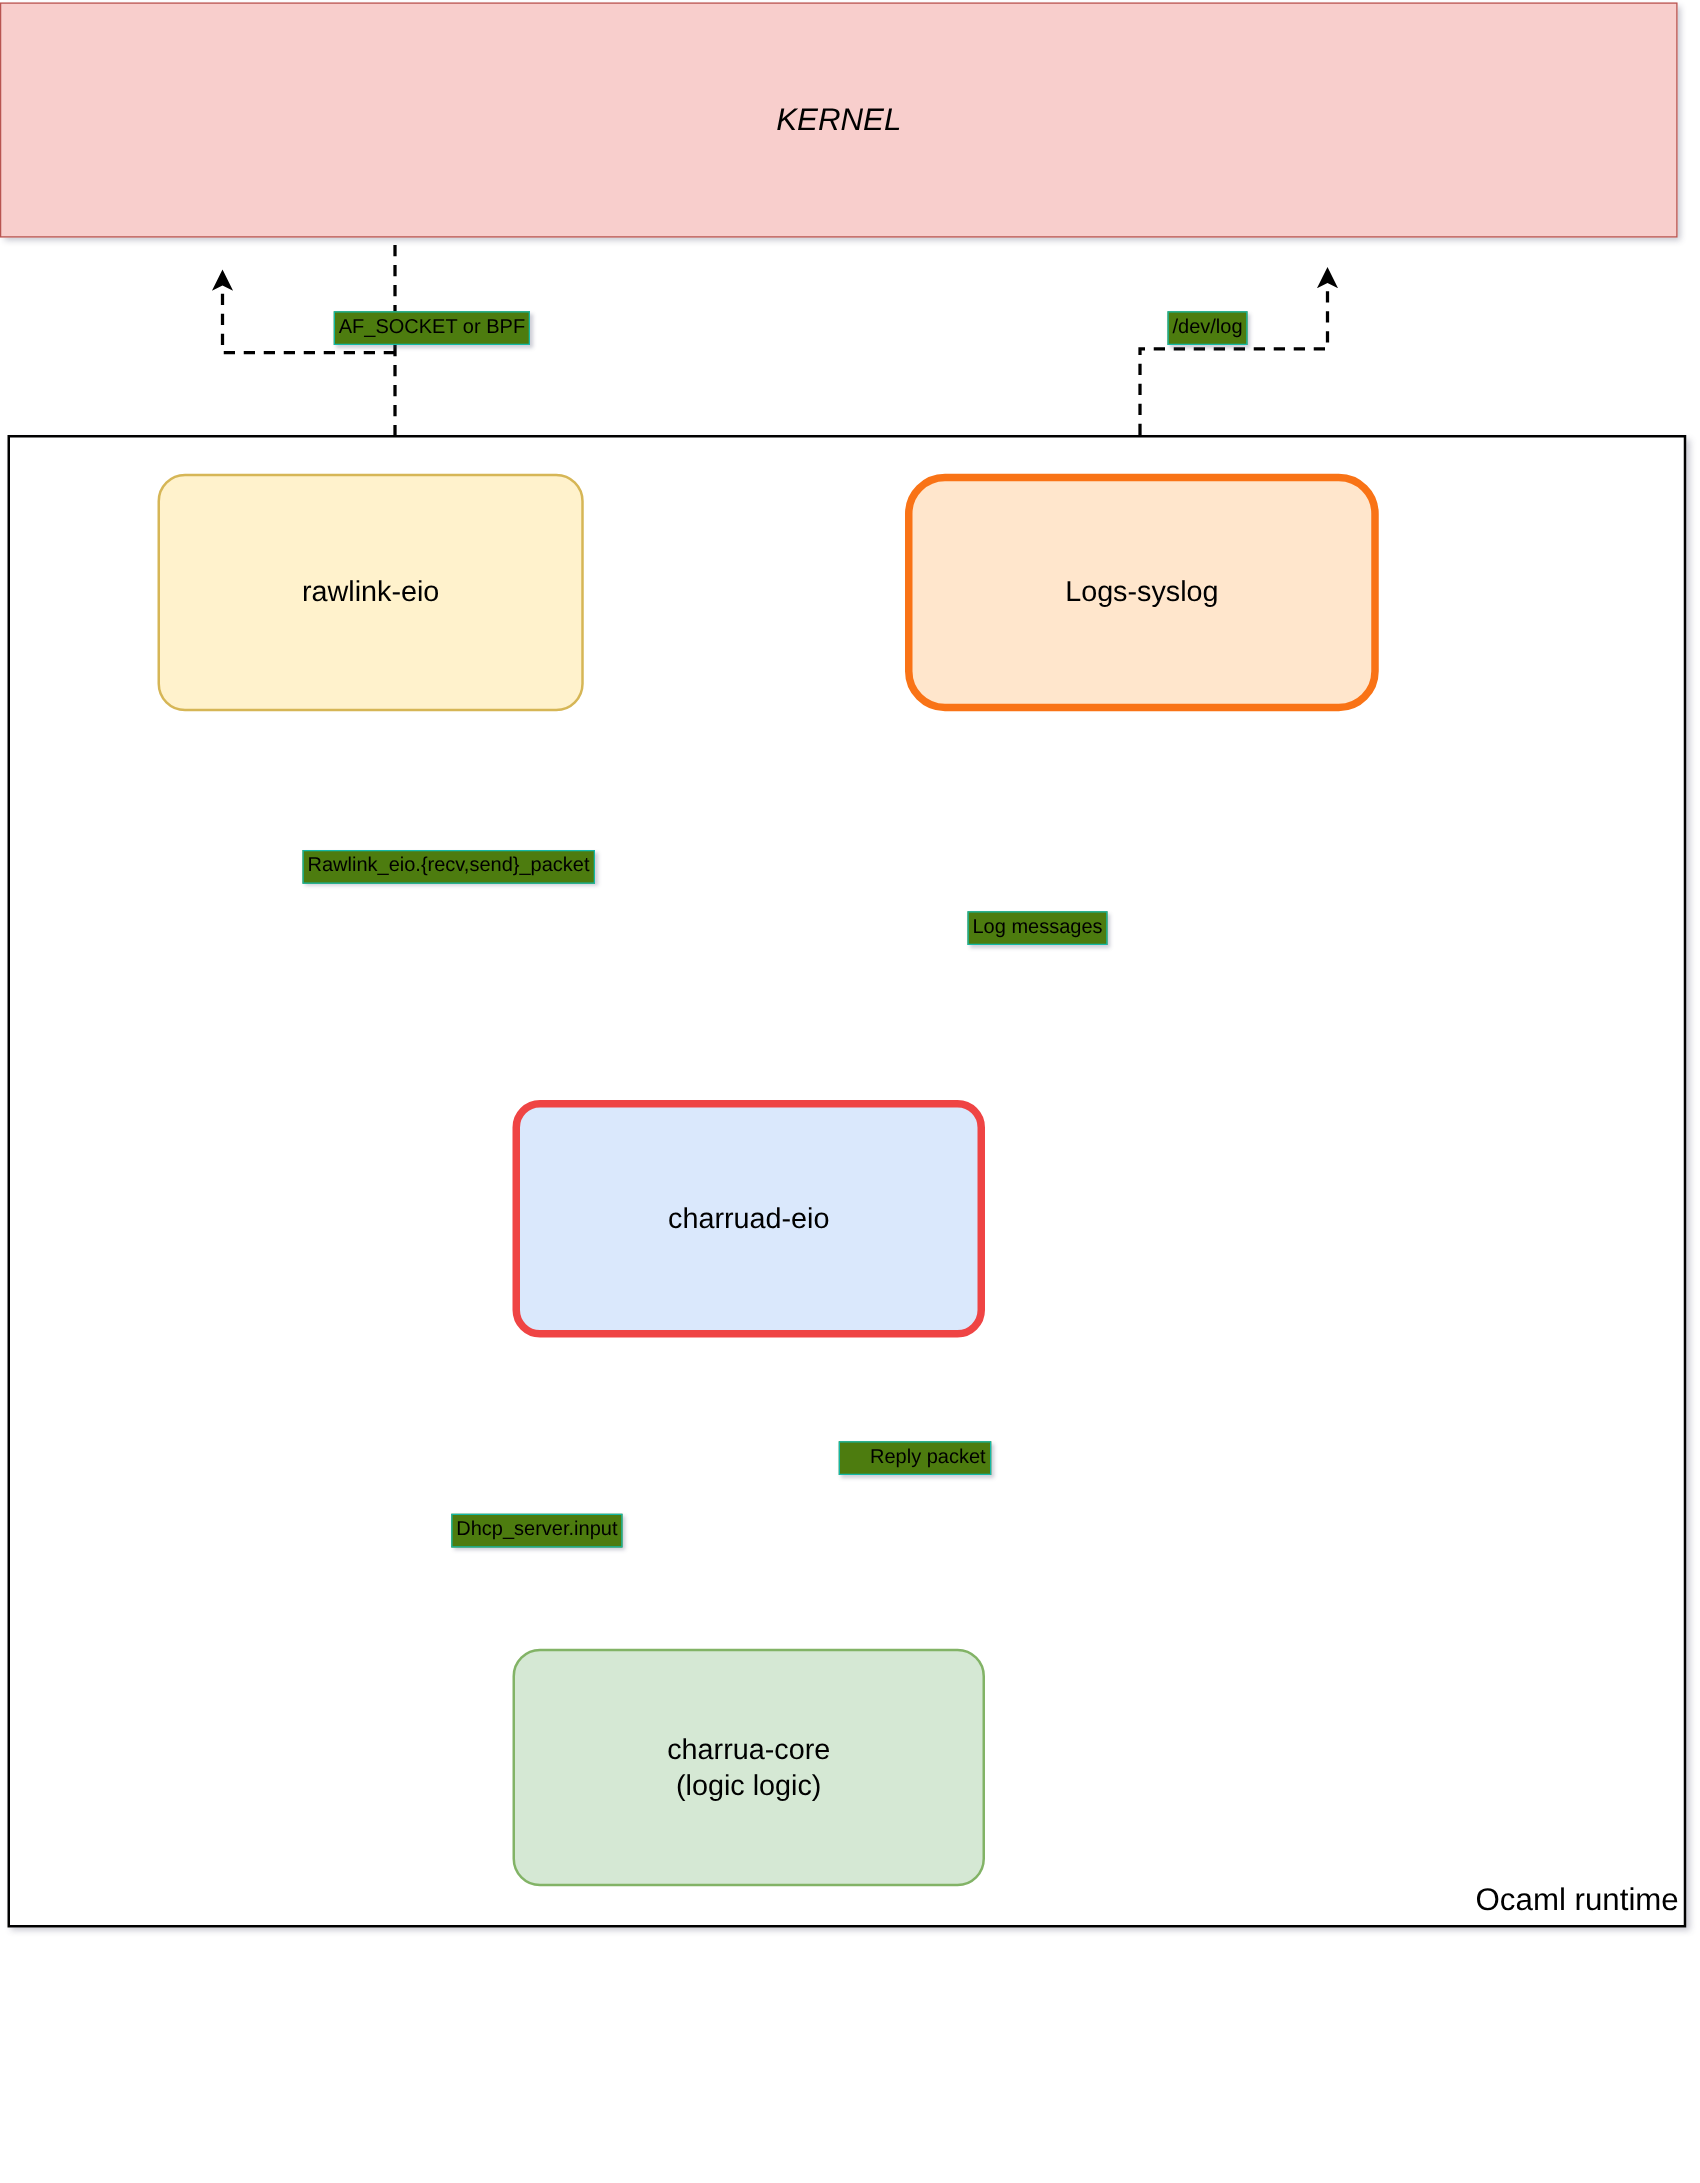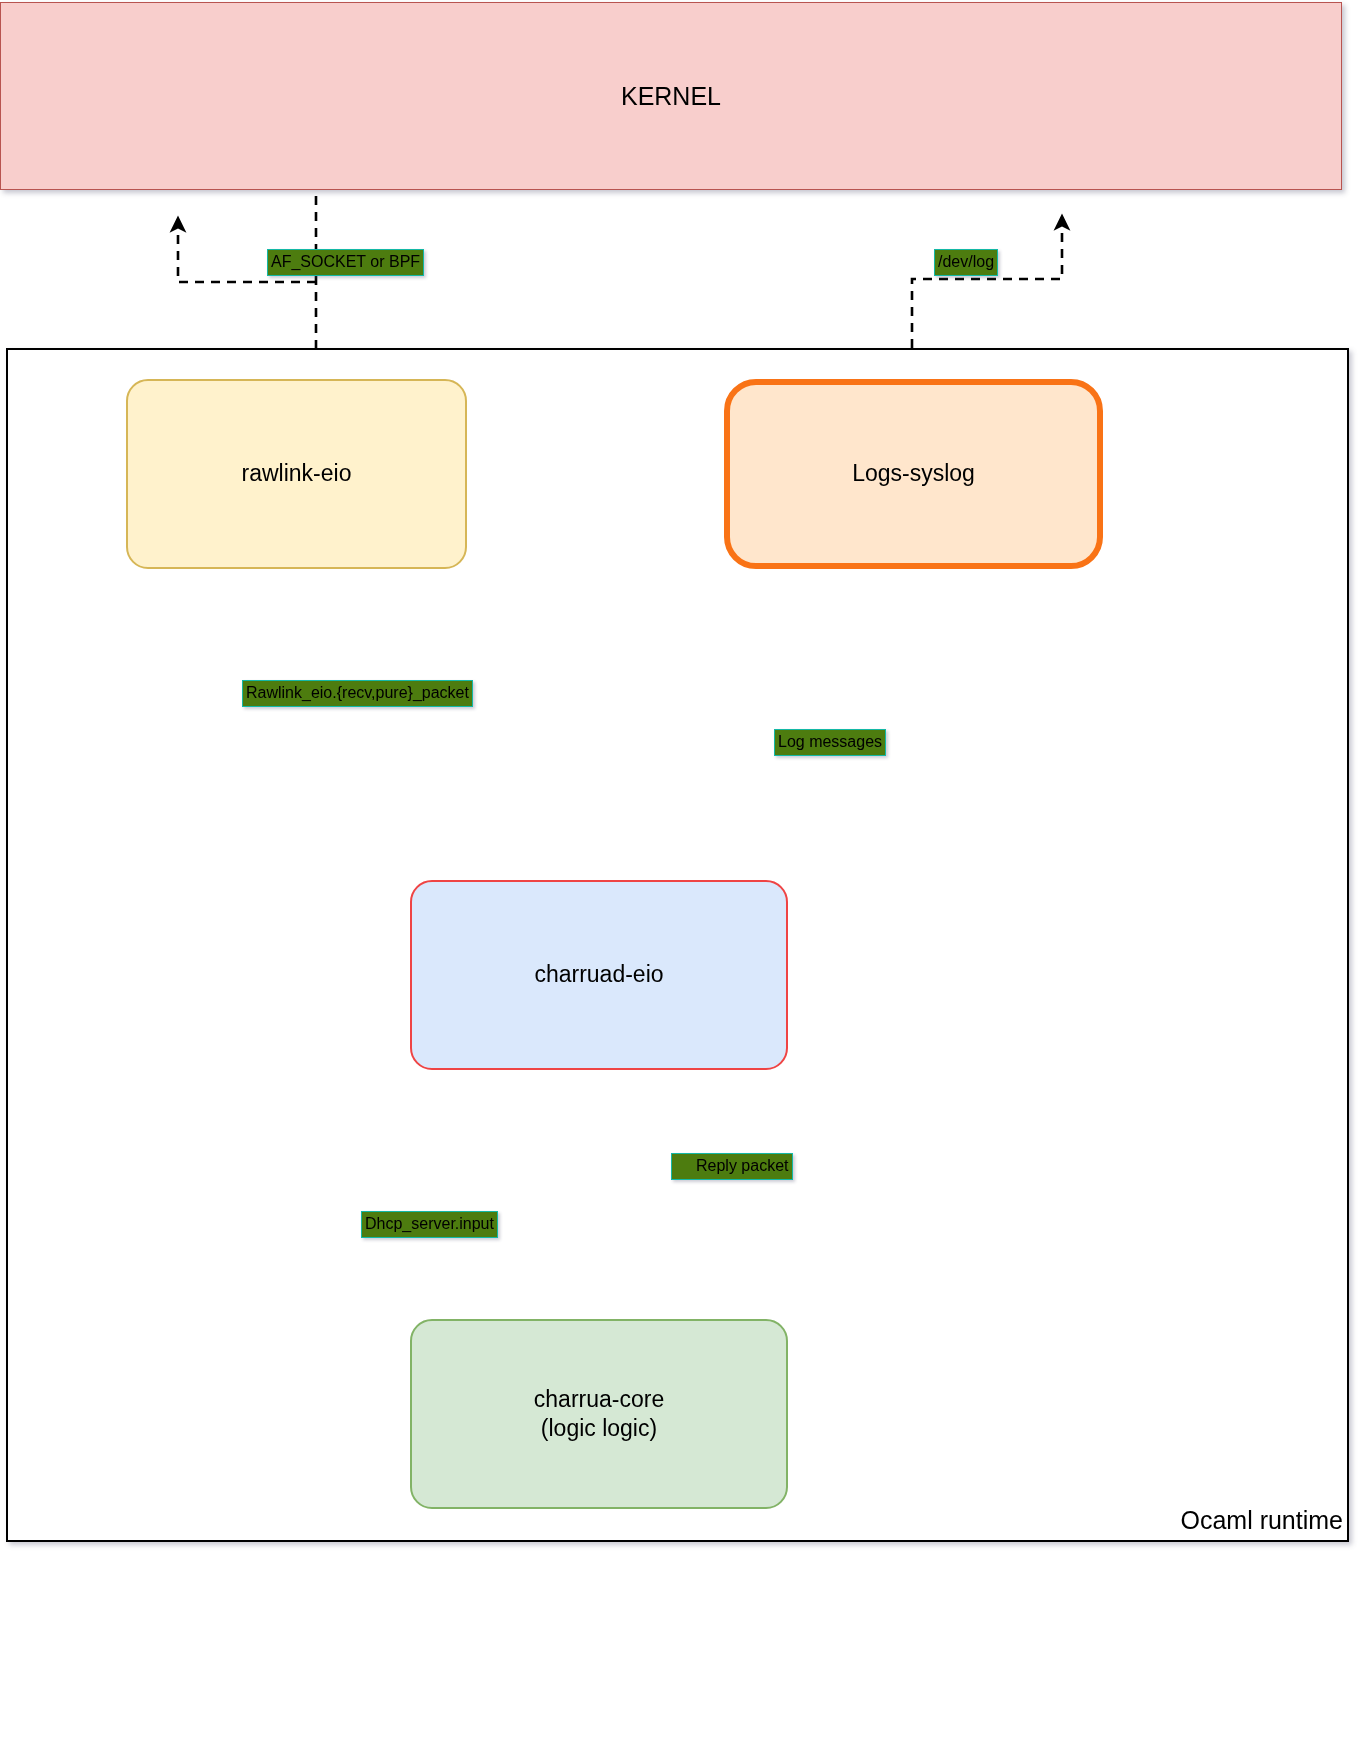--- a/index.html
+++ b/index.html
@@ -41,20 +41,21 @@
 
   .kernel-box {
     left: 0px;
     top: 2px;
     width: 1342px;
     height: 188px;
     background: #f8cecc;
     border: 1px solid #b85450;
     font-size: 25px;
     box-shadow: 3px 3px 5px rgba(80, 80, 110, 0.32);
+    font-style: italic;
   }
 
   .runtime-box {
     left: 6px;
     top: 348px;
     width: 1343px;
     height: 1194px;
     background: #ffffff;
     border: 2px solid #000000;
     box-shadow: 3px 3px 5px rgba(80, 80, 110, 0.30);
@@ -89,21 +90,21 @@
     border-radius: 32px;
     font-size: 23px;
   }
 
   .charruad-box {
     left: 410px;
     top: 880px;
     width: 378px;
     height: 190px;
     background: #dae8fc;
-    border: 2px solid #ef4444;
+    border: 6px solid #ef4444;
     border-radius: 22px;
     font-size: 23px;
   }
 
   .core-box {
     left: 410px;
     top: 1319px;
     width: 378px;
     height: 190px;
     background: #d5e8d4;
@@ -178,21 +179,21 @@
 
   <div class="node core-box">
     <span>charrua-core
 (logic logic)</span>
   </div>
 
   <div class="edge-label" style="left:267px; top:249px;">AF_SOCKET or BPF</div>
 
   <div class="edge-label" style="left:934px; top:249px;">/dev/log</div>
 
-  <div class="edge-label" style="left:242px; top:680px;">Rawlink_eio.{recv,pure}_packet</div>
+  <div class="edge-label" style="left:242px; top:680px;">Rawlink_eio.{recv,send}_packet</div>
 
   <div class="edge-label" style="left:774px; top:729px;">Log messages</div>
 
   <div class="edge-label" style="left:361px; top:1211px;">Dhcp_server.input</div>
 
   <div class="edge-label" style="left:671px; top:1153px;padding-left:24px;">Reply packet</div>
 
 </div>
 
 </body></html>

